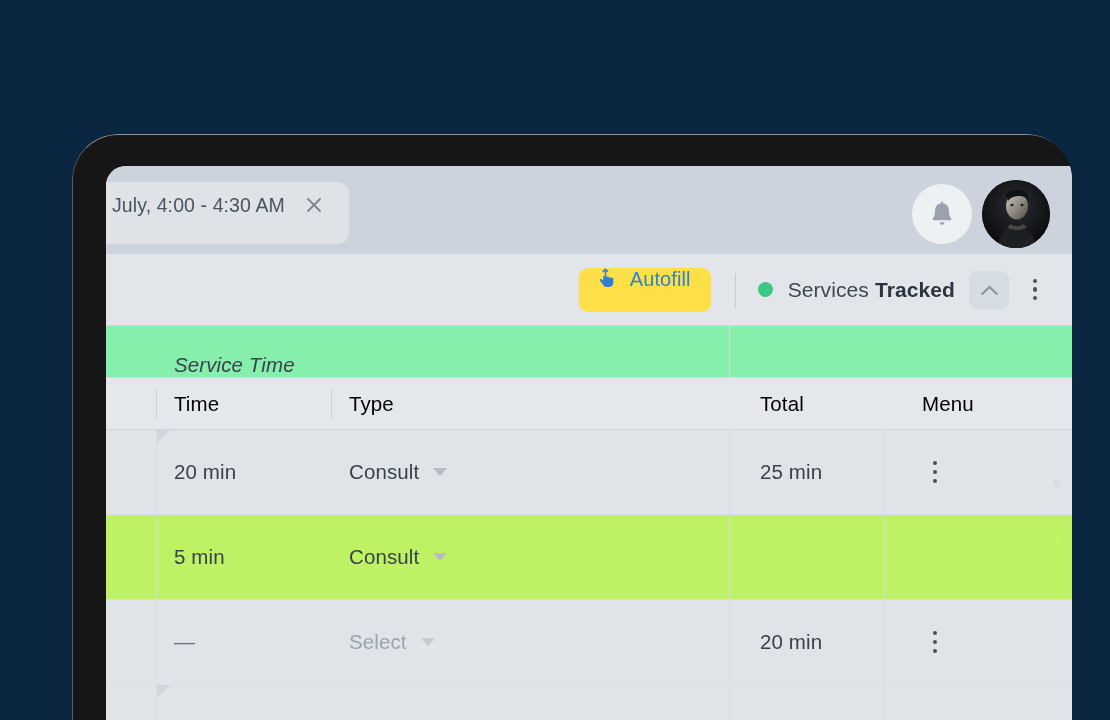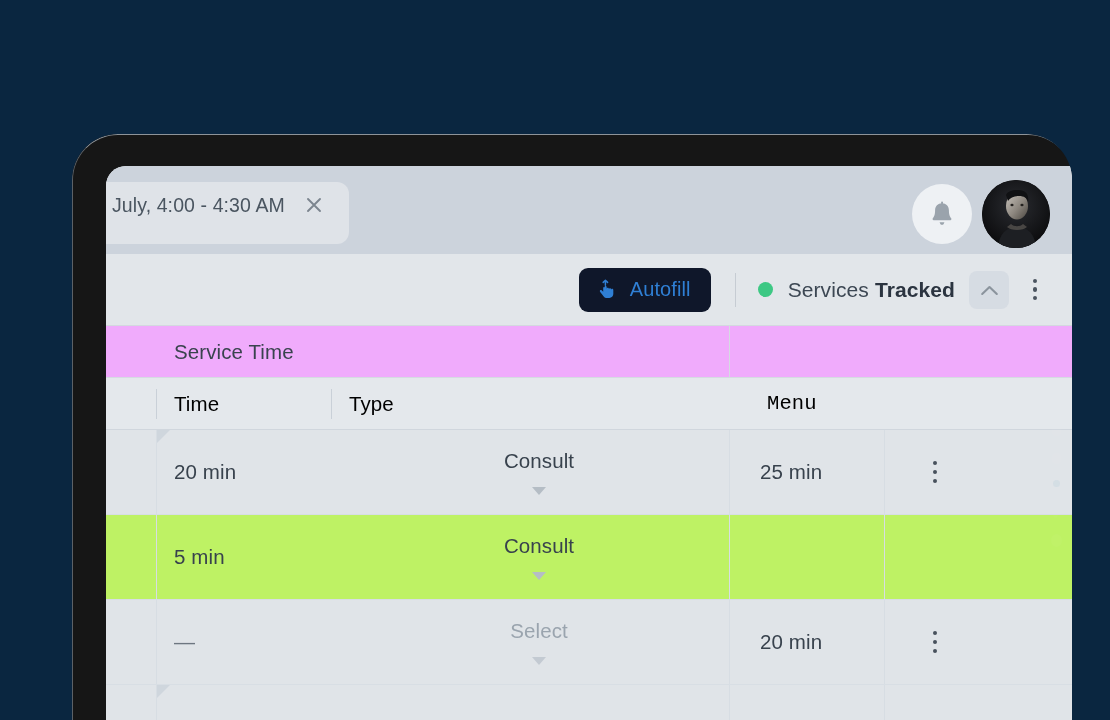--- a/index.html
+++ b/index.html
@@ -134,23 +134,23 @@
     background: #e2e6ea;
     display: flex;
     align-items: center;
     justify-content: flex-end;
     padding-right: 20px;
     gap: 0;
     border-bottom: 1px solid #d3d9df;
   }
   .autofill-btn {
     display: flex;
-    align-items: center;
+    align-items: flex-start;
     gap: 13px;
-    background: #0f172a;
+    background: #fde047;
     border-radius: 9px;
     height: 44px;
     padding: 0 20px 0 17px;
   }
   .autofill-icon { width: 21px; height: 22px; display: block; }
   .autofill-label {
     font-size: 20px;
     color: #2f7fd4;
     letter-spacing: .1px;
   }
@@ -197,23 +197,24 @@
     background: #4a545f;
     display: block;
   }
 
   
   .table { position: relative; }
 
   .group-row {
     height: 52px;
     display: flex;
-    align-items: center;
-    background: #f0abfc;
+    align-items: flex-end;
+    background: #86efac;
     border-bottom: 1px solid #d5dbe1;
+    font-style: italic;
   }
   .group-gutter { width: 50px; height: 100%; }
   .group-title {
     padding-left: 18px;
     font-size: 20.5px;
     color: #39434e;
     letter-spacing: .1px;
   }
   .group-row .col-total-sep {
     position: absolute;
@@ -236,21 +237,21 @@
     color: #000000;
     letter-spacing: .1px;
     display: flex;
     align-items: center;
     height: 100%;
   }
   .cell-gutter { width: 50px; flex: 0 0 50px; }
   .cell-time   { width: 175px; flex: 0 0 175px; padding-left: 18px; }
   .cell-type   { width: 398px; flex: 0 0 398px; padding-left: 18px; }
   .cell-total  { width: 155px; flex: 0 0 155px; padding-left: 31px; }
-  .cell-menu   { width: 188px; flex: 0 0 188px; padding-left: 38px; font-family: Liberation Mono, monospace; }
+  .cell-menu   { width: 188px; flex: 0 0 188px; padding-left: 38px; }
 
   .head-row .vline {
     position: absolute;
     top: 11px;
     width: 1px;
     height: 30px;
     background: #c9d0d8;
   }
   .head-row .vline.v1 { left: 50px; }
   .head-row .vline.v2 { left: 225px; }
@@ -285,21 +286,21 @@
   }
 
   .val {
     font-size: 20.5px;
     color: #38424d;
     letter-spacing: .1px;
   }
   .val.muted { color: #9aa4ae; }
   .val.dash { color: #6d7680; font-size: 21px; }
 
-  .type-cell { display: flex; align-items: center; gap: 14px; flex-direction: column; }
+  .type-cell { display: flex; align-items: center; gap: 14px; }
   .caret {
     width: 0; height: 0;
     border-left: 7.5px solid transparent;
     border-right: 7.5px solid transparent;
     border-top: 8px solid #b5bdc5;
     display: block;
   }
   .caret.dim { border-top-color: #c3cad2; }
 
   .row-kebab {
@@ -420,20 +421,21 @@
         <div class="group-title">Service Time</div>
         <span class="col-total-sep"></span>
       </div>
 
       <div class="head-row">
         <span class="vline v1"></span>
         <span class="vline v2"></span>
         <div class="head-cell cell-gutter"></div>
         <div class="head-cell cell-time">Time</div>
         <div class="head-cell cell-type">Type</div>
+        <div class="head-cell cell-total">Total</div>
         <div class="head-cell cell-menu">Menu</div>
       </div>
 
       <div class="data-row">
         <span class="vsep s1"></span>
         <span class="vsep s2"></span>
         <span class="vsep s3"></span>
         <span class="corner-mark"></span>
         <div class="cell-gutter"></div>
         <div class="cell-time">

